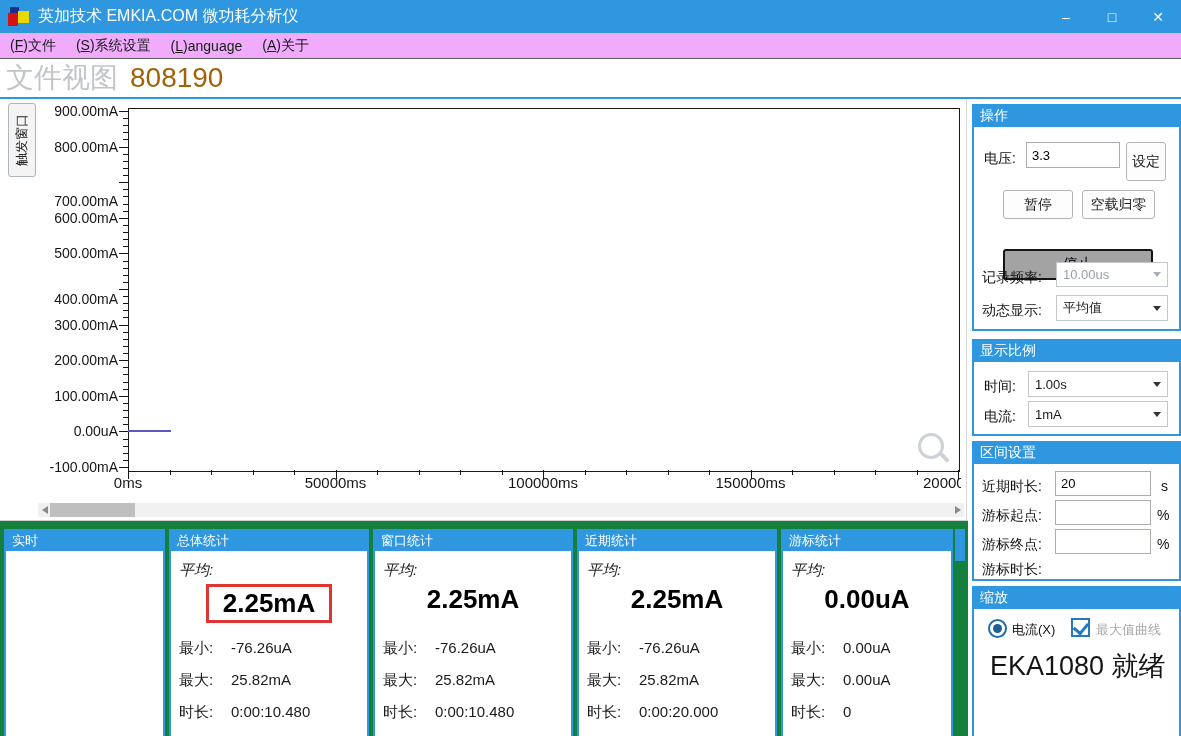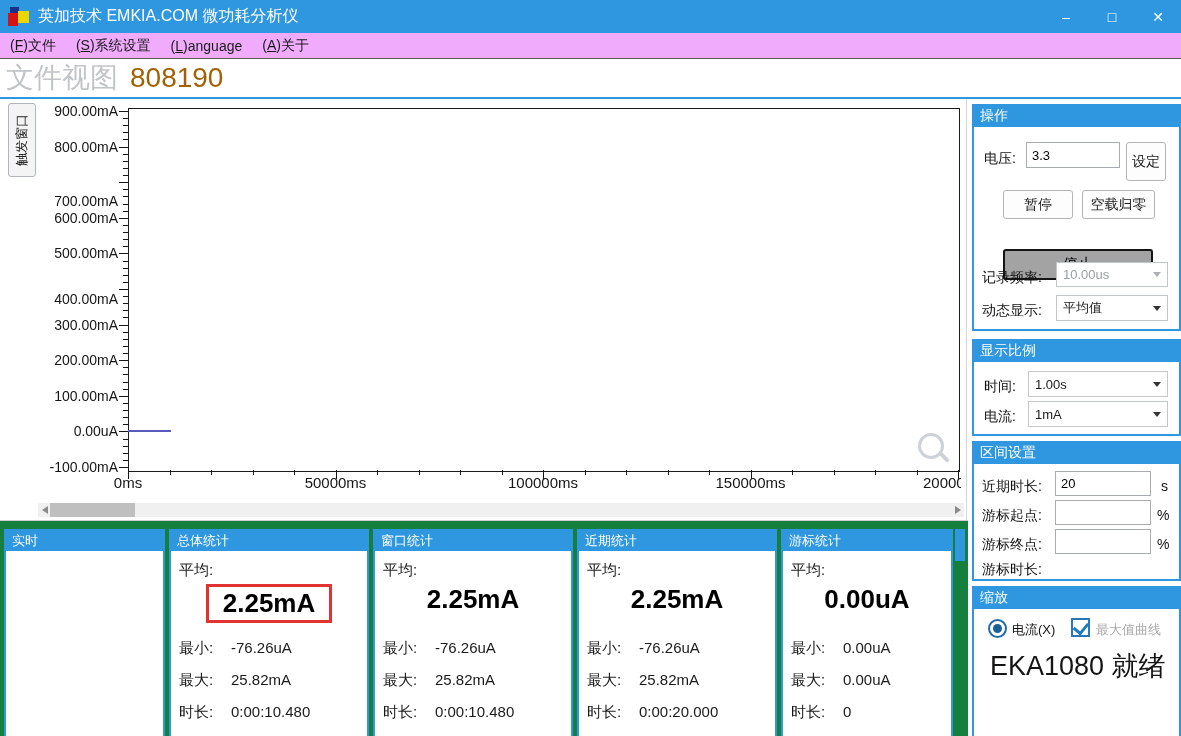--- a/index.html
+++ b/index.html
@@ -82,21 +82,21 @@
                   border:solid #1f7ac0;border-width:0 3px 3px 0;transform:rotate(40deg);}
   .zoom-lbl{position:absolute;font-size:13px;color:#111;}
   .zoom-lbl.gray{color:#a9a9a9;}
   .status-overlay{position:absolute;left:974px;top:642px;width:205px;height:94px;background:#ffffff;}
   .status-text{position:absolute;left:16px;top:6px;font-size:27px;color:#141414;white-space:nowrap;}
 
   
   #stats{position:absolute;left:0;top:520px;width:968px;height:216px;background:#15803d;border-top:1px solid #cfcfcf;}
   .panel{position:absolute;top:8px;background:#ffffff;border:2px solid #2e97e0;box-sizing:border-box;height:212px;}
   .panel-header{background:#2e97e0;color:#fff;font-size:13px;padding:2px 6px;height:16px;line-height:15px;}
-  .avg-label{margin:10px 12px 0 8px;font-size:15px;}
+  .avg-label{margin:10px 12px 0 8px;font-size:15px;font-style:italic;}
   .big-wrap{text-align:center;margin-top:4px;height:42px;}
   .big-value{font-size:26px;font-weight:700;color:#000;}
   .red-box{display:inline-block;border:3px solid #e23333;padding:1px 14px;}
   .stat-row{margin:13px 0 0 8px;font-size:15px;white-space:nowrap;}
   .stat-row .lbl{display:inline-block;width:52px;}
   .rt-value{text-align:center;margin-top:72px;font-size:33px;font-weight:700;}
   .partial-panel{position:absolute;left:955px;top:8px;width:10px;height:32px;background:#2e97e0;}
 </style>
 </head>
 <body>

